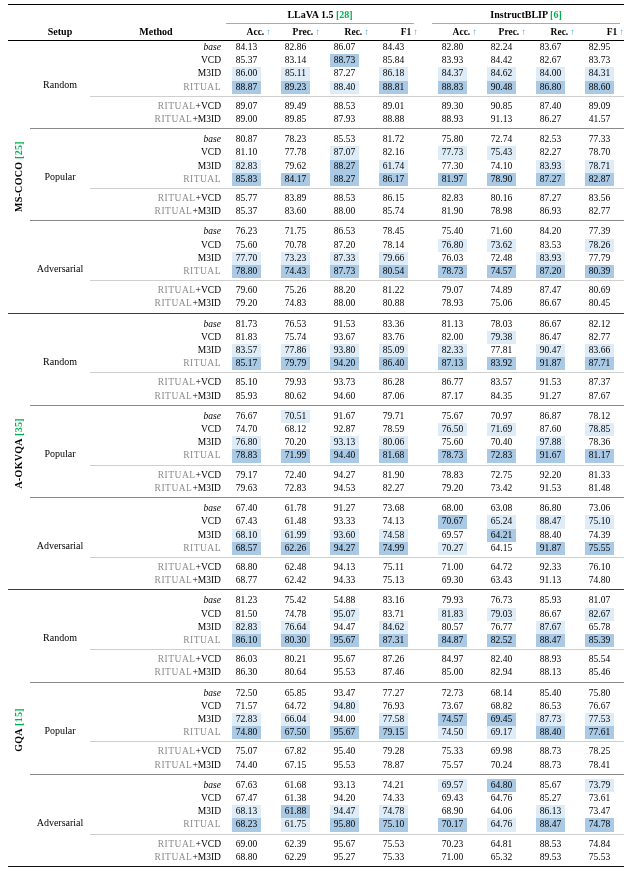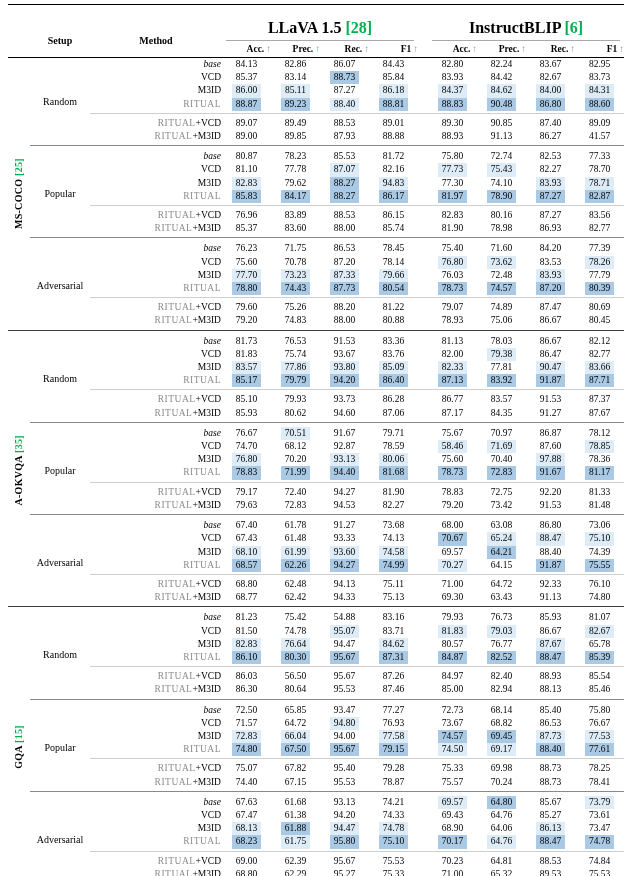--- a/index.html
+++ b/index.html
@@ -8,21 +8,21 @@
     background:#fff;color:#000;
     font-family:"Liberation Serif","DejaVu Serif",serif;
     padding:4px 9px 0 8px;overflow:hidden;position:relative;
   }
   table{border-collapse:collapse;table-layout:fixed;width:616px;
         border-top:1.6px solid #000;border-bottom:1.5px solid #111;}
   th,td{margin:0;}
   thead th{font-weight:bold;vertical-align:middle;padding:0;}
   th.hb{border-bottom:1.15px solid #000;}
   th.colhead{font-size:10px;padding-top:18px;}
-  th.group{font-size:16px;padding-top:13px;}
+  th.group{font-size:10px;padding-top:3px;}
   .group-inner{border-bottom:1.3px solid #a9a9a9;padding:1px 0 3px 0;margin:0 4px;}
   th.metric{font-size:9.5px;font-weight:bold;padding:3px 0 3px 0;text-align:right;}
   .arrow{color:#5b9fe3;font-weight:normal;margin-left:2px;}
   .cite{color:#00b050;}
   td{font-size:9.5px;line-height:13.2px;text-align:center;vertical-align:middle;padding:0 1px;}
   td.method{text-align:right;padding-left:2px;white-space:nowrap;}
   td.setup{font-size:10px;}
   td.ds-label{width:22px;}
   .rot{writing-mode:vertical-rl;transform:rotate(180deg);font-weight:bold;
        font-size:10px;white-space:nowrap;margin:0 auto;letter-spacing:0.3px;}
@@ -180,42 +180,42 @@
           <td class="num"><span class="val hl-light">77.73</span></td>
           <td class="num"><span class="val hl-light">75.43</span></td>
           <td class="num"><span class="val">82.27</span></td>
           <td class="num"><span class="val">78.70</span></td>
         </tr>
         <tr>
           <td class="method">M3ID</td>
           <td class="num"><span class="val hl-light">82.83</span></td>
           <td class="num"><span class="val">79.62</span></td>
           <td class="num"><span class="val hl-dark">88.27</span></td>
-          <td class="num"><span class="val hl-light">94.83</span></td>
+          <td class="num"><span class="val hl-light">61.74</span></td>
           <td></td>
           <td class="num"><span class="val">77.30</span></td>
           <td class="num"><span class="val">74.10</span></td>
           <td class="num"><span class="val hl-light">83.93</span></td>
           <td class="num"><span class="val hl-light">78.71</span></td>
         </tr>
         <tr class="gap-below">
           <td class="method"><span class="logo">RITUAL</span></td>
           <td class="num"><span class="val hl-dark">85.83</span></td>
           <td class="num"><span class="val hl-dark">84.17</span></td>
           <td class="num"><span class="val hl-dark">88.27</span></td>
           <td class="num"><span class="val hl-dark">86.17</span></td>
           <td></td>
           <td class="num"><span class="val hl-dark">81.97</span></td>
           <td class="num"><span class="val hl-dark">78.90</span></td>
           <td class="num"><span class="val hl-dark">87.27</span></td>
           <td class="num"><span class="val hl-dark">82.87</span></td>
         </tr>
         <tr class="thin-sep">
           <td class="method"><span class="logo">RITUAL</span>+VCD</td>
-          <td class="num"><span class="val">76.96</span></td>
+          <td class="num"><span class="val">85.77</span></td>
           <td class="num"><span class="val">83.89</span></td>
           <td class="num"><span class="val">88.53</span></td>
           <td class="num"><span class="val">86.15</span></td>
           <td></td>
           <td class="num"><span class="val">82.83</span></td>
           <td class="num"><span class="val">80.16</span></td>
           <td class="num"><span class="val">87.27</span></td>
           <td class="num"><span class="val">83.56</span></td>
         </tr>
         <tr class="gap-below">
@@ -392,21 +392,21 @@
           <td class="num"><span class="val">86.87</span></td>
           <td class="num"><span class="val">78.12</span></td>
         </tr>
         <tr>
           <td class="method">VCD</td>
           <td class="num"><span class="val">74.70</span></td>
           <td class="num"><span class="val">68.12</span></td>
           <td class="num"><span class="val">92.87</span></td>
           <td class="num"><span class="val">78.59</span></td>
           <td></td>
-          <td class="num"><span class="val hl-light">58.46</span></td>
+          <td class="num"><span class="val hl-light">76.50</span></td>
           <td class="num"><span class="val hl-light">71.69</span></td>
           <td class="num"><span class="val">87.60</span></td>
           <td class="num"><span class="val hl-light">78.85</span></td>
         </tr>
         <tr>
           <td class="method">M3ID</td>
           <td class="num"><span class="val hl-light">76.80</span></td>
           <td class="num"><span class="val">70.20</span></td>
           <td class="num"><span class="val hl-light">93.13</span></td>
           <td class="num"><span class="val hl-light">80.06</span></td>
@@ -573,21 +573,21 @@
           <td class="num"><span class="val hl-dark">87.31</span></td>
           <td></td>
           <td class="num"><span class="val hl-dark">84.87</span></td>
           <td class="num"><span class="val hl-dark">82.52</span></td>
           <td class="num"><span class="val hl-dark">88.47</span></td>
           <td class="num"><span class="val hl-dark">85.39</span></td>
         </tr>
         <tr class="thin-sep">
           <td class="method"><span class="logo">RITUAL</span>+VCD</td>
           <td class="num"><span class="val">86.03</span></td>
-          <td class="num"><span class="val">56.50</span></td>
+          <td class="num"><span class="val">80.21</span></td>
           <td class="num"><span class="val">95.67</span></td>
           <td class="num"><span class="val">87.26</span></td>
           <td></td>
           <td class="num"><span class="val">84.97</span></td>
           <td class="num"><span class="val">82.40</span></td>
           <td class="num"><span class="val">88.93</span></td>
           <td class="num"><span class="val">85.54</span></td>
         </tr>
         <tr class="gap-below">
           <td class="method"><span class="logo">RITUAL</span>+M3ID</td>

